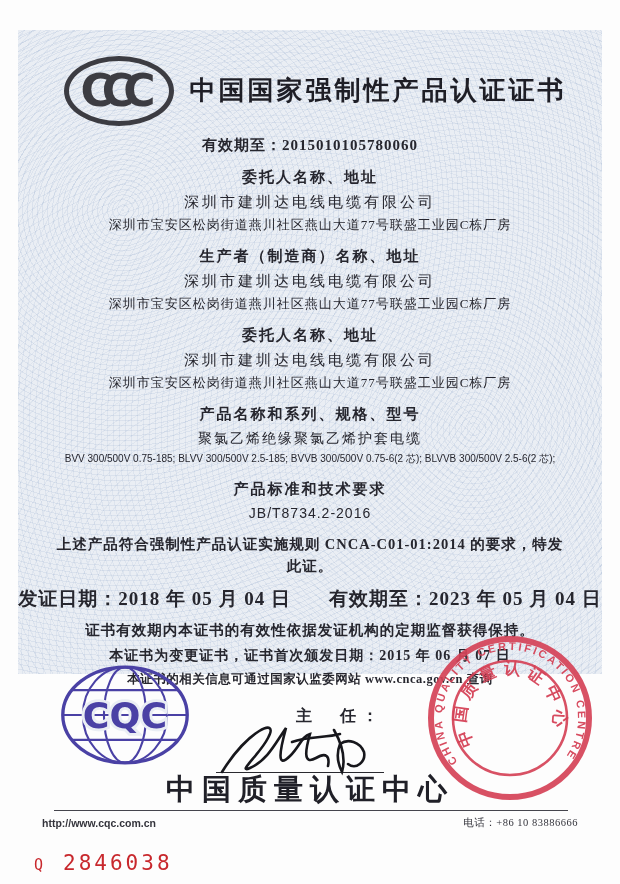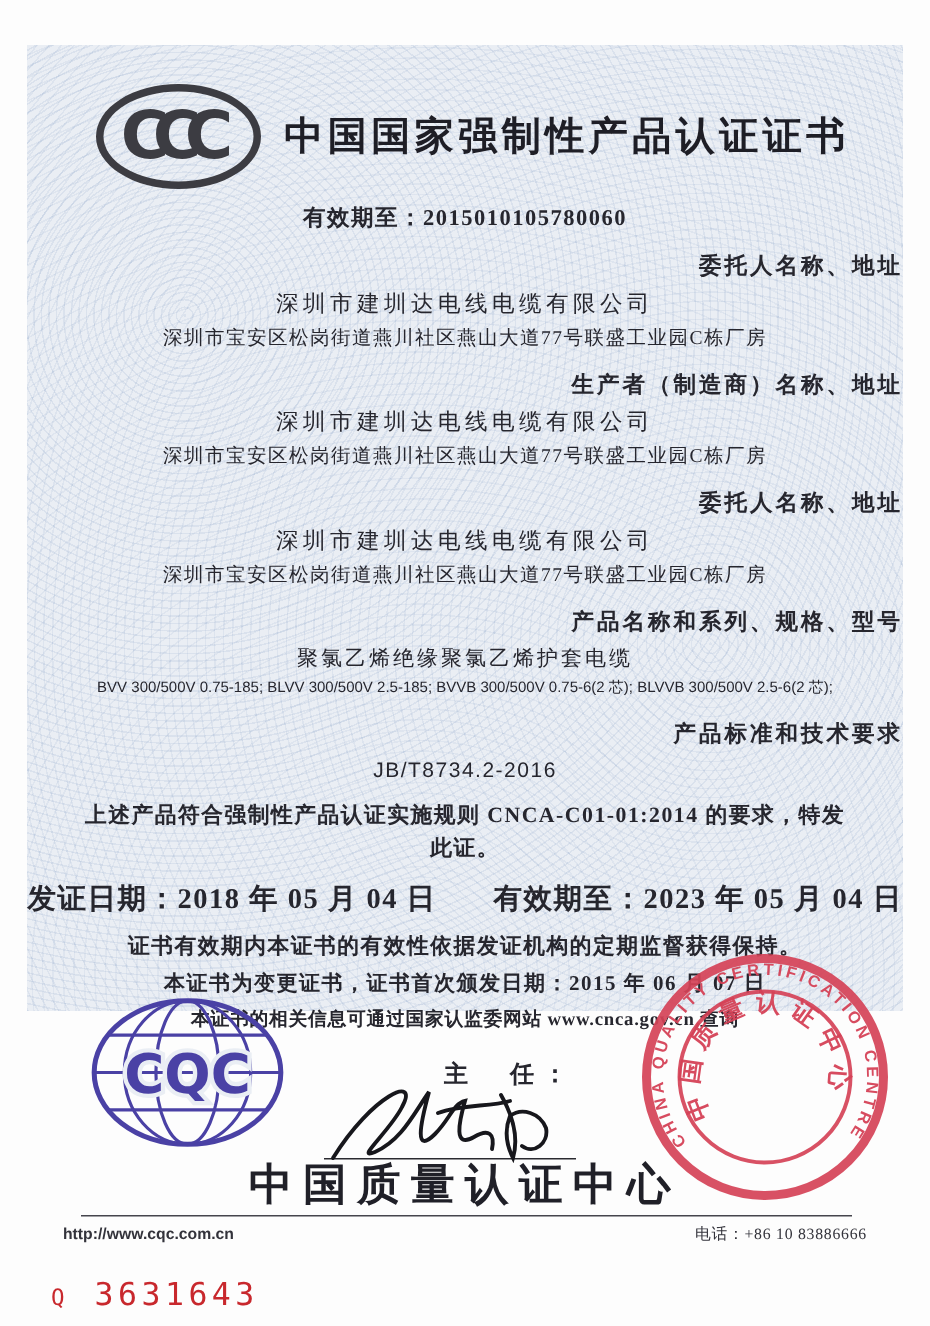--- a/index.html
+++ b/index.html
@@ -39,21 +39,21 @@
     letter-spacing:-11px; padding-right:13px; line-height:1;
   }
   .cert-title {
     margin-left:150px; width:420px; line-height:70px;
     font-size:26px; font-weight:bold; letter-spacing:3px; color:#1e1e26;
     white-space:nowrap;
   }
 
   
   .certno { margin-top:14px; font-size:15px; font-weight:bold; letter-spacing:1px; }
-  .sec-heading { margin-top:13px; font-size:15px; font-weight:bold; letter-spacing:2px;text-align:right; }
+  .sec-heading { margin-top:13px; font-size:15px; font-weight:bold; letter-spacing:2px; }
   .line-lg { margin-top:6px; font-size:15px; letter-spacing:3px; }
   .line-sm { margin-top:4px; font-size:13px; letter-spacing:1px; }
   .line-product { margin-top:6px; font-size:14px; letter-spacing:2px; }
   .line-spec {
     margin:4px auto 0; max-width:505px;
     font-family:"Liberation Sans", sans-serif; font-size:10px; line-height:1.45;
   }
   .line-standard { margin-top:6px; font-family:"Liberation Sans", sans-serif; font-size:14px; letter-spacing:1px; }
   .statement {
     margin:12px auto 0; max-width:522px;
@@ -190,15 +190,15 @@
 
     <div class="footer-rule"></div>
     <div class="footer-row">
       <span class="site">http://www.cqc.com.cn</span>
       <span class="tel">电话：+86 10 83886666</span>
     </div>
   </div>
 
   <div class="serial">
     <span class="q">Q</span>
-    <span class="num">3631643</span>
+    <span class="num">2846038</span>
   </div>
 </div>
 
 </body></html>

